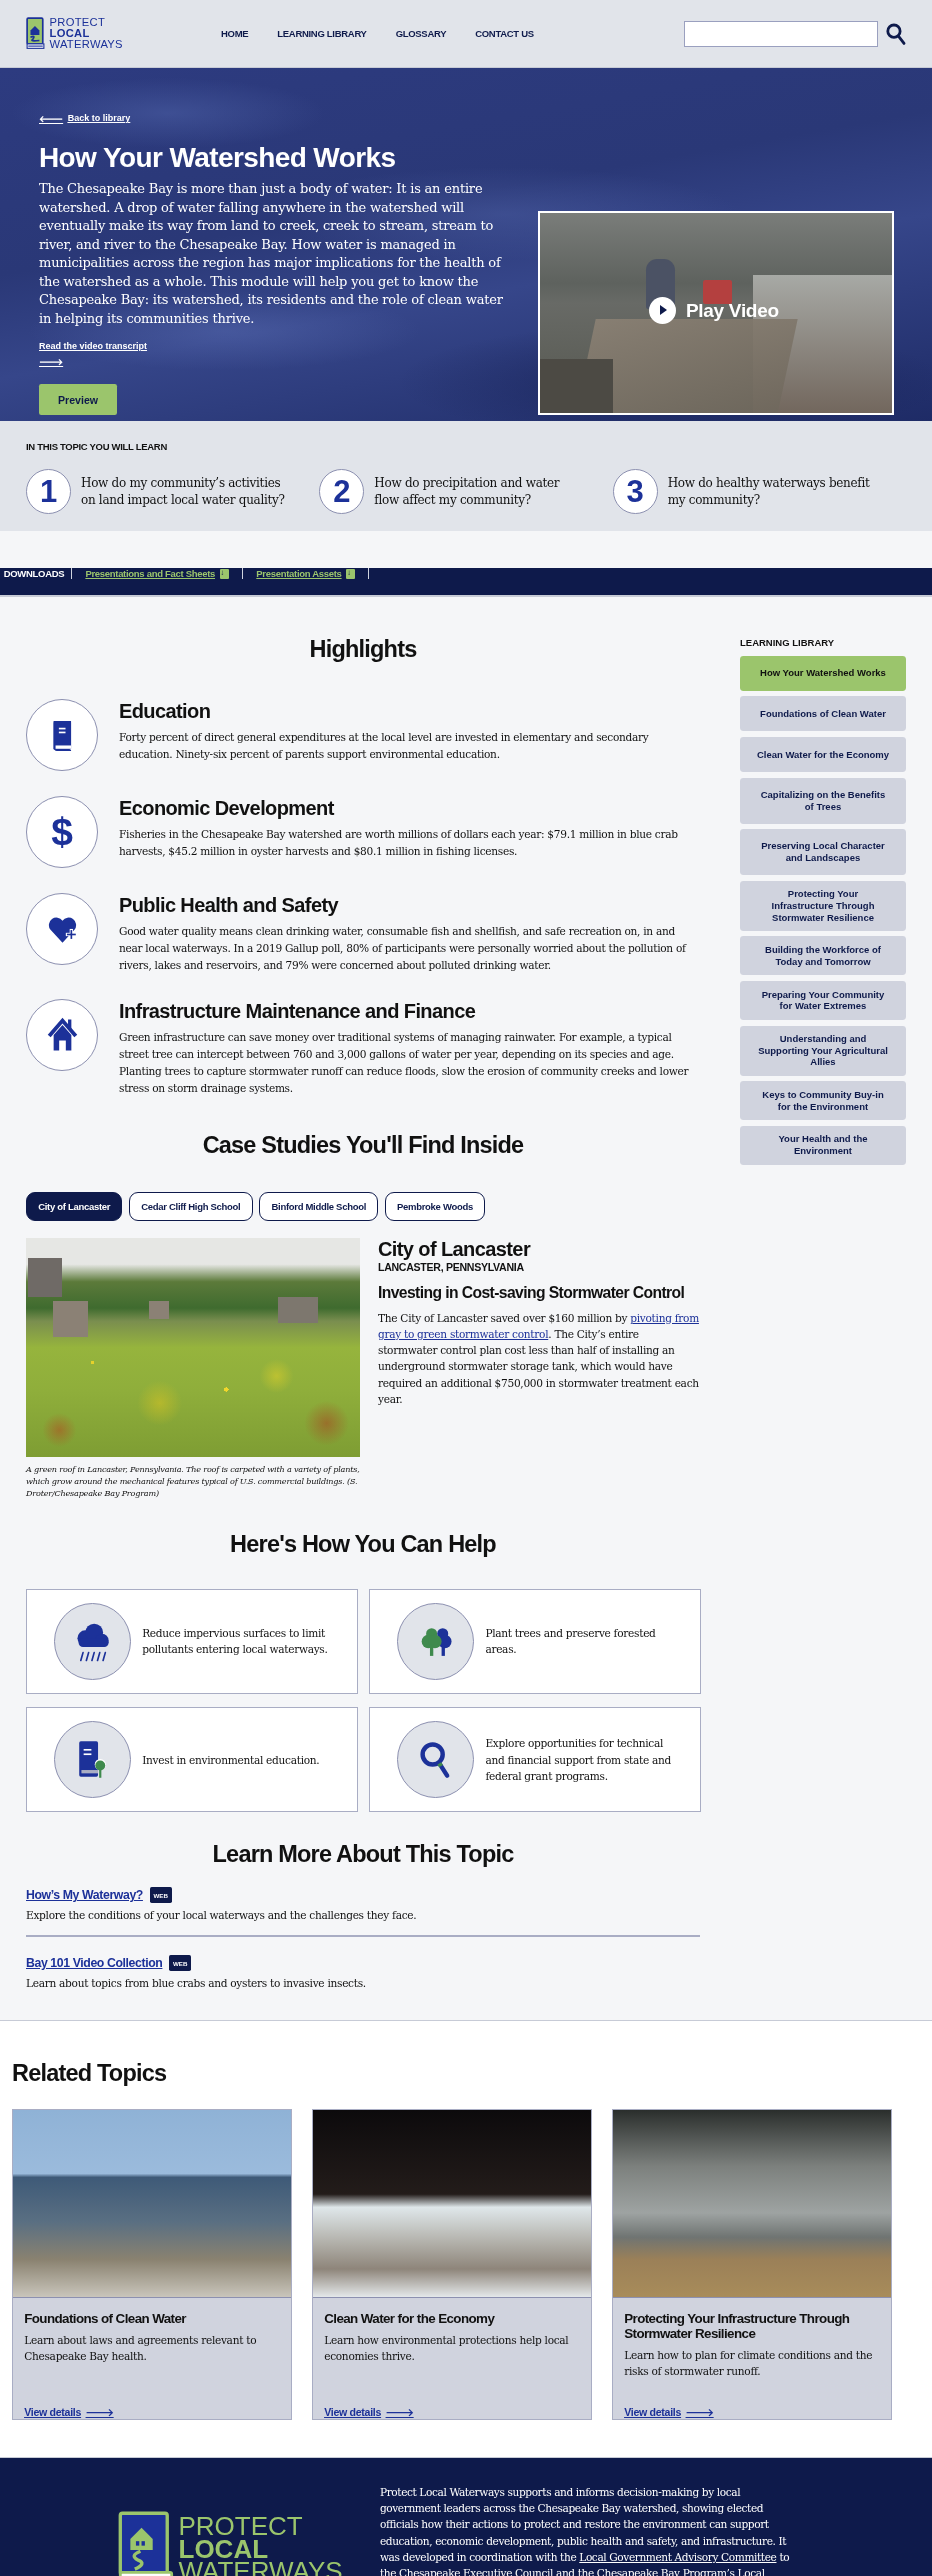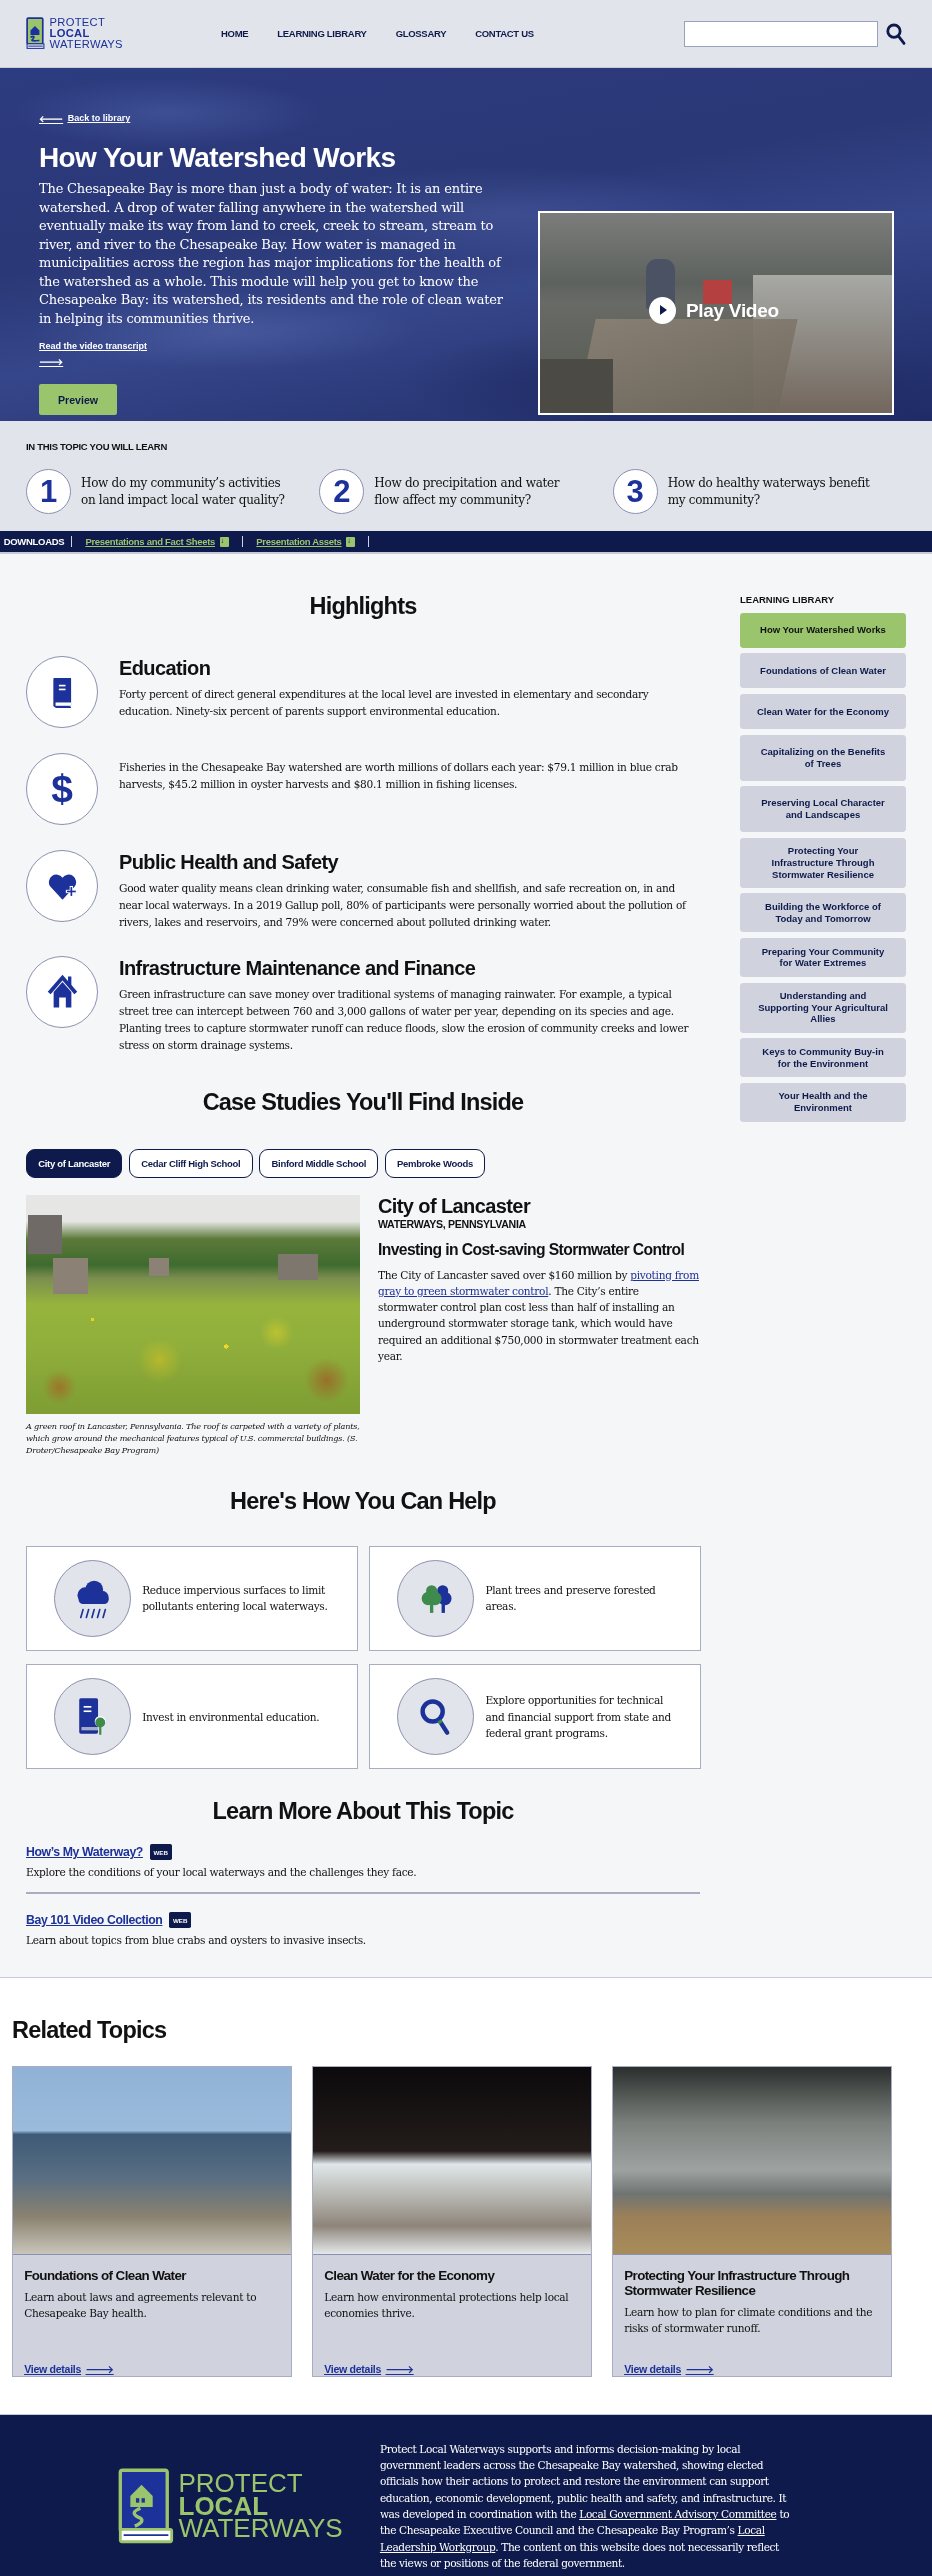--- a/index.html
+++ b/index.html
@@ -49,21 +49,21 @@
 
   
   .learn { background: #e1e4ea; height: 110px; padding: 20px 26px 0; }
   .learn-title { font-family: "Liberation Sans", sans-serif; font-weight: 700; font-size: 9.5px; letter-spacing: -0.3px; }
   .learn-items { display: flex; margin-top: 17px; }
   .learn-item { width: 301px; display: flex; gap: 10px; align-items: center; }
   .num-circle { width: 45px; height: 45px; border-radius: 50%; background: #fff; border: 1.1px solid #8c90b0; display: flex; align-items: center; justify-content: center; color: #1c3199; font-family: "Liberation Sans", sans-serif; font-weight: 700; font-size: 31px; flex: none; }
   .learn-item p { font-size: 12px; line-height: 16.3px; width: 213px; letter-spacing: -0.3px; }
 
   
-  .downloads { background: #0e1a4b; height: 23px; display: flex; align-items: center; border-bottom: 2.2px solid #c7cbd6; }
+  .downloads { background: #0e1a4b; height: 29px; display: flex; align-items: flex-start; border-bottom: 2.2px solid #c7cbd6; margin-top: 37px; }
   .dl-cell { display: flex; align-items: center; padding: 0 13.4px; border-right: 0.6px solid #d0d4e0; font-family: "Liberation Sans", sans-serif; font-weight: 700; font-size: 9.5px; letter-spacing: -0.3px; }
   .dl-label { color: #fff; width: 72px; justify-content: flex-end; padding-right: 6.7px; }
   .dl-link { color: #9bc56c; gap: 4.5px; }
   .dl-link .dlico { width: 9px; height: 10px; background: #9bc56c; border-radius: 1.1px; position: relative; }
   .dl-link .dlico::after { content: "↓"; position: absolute; left: 1.1px; top: -0.6px; color: #0e1a4b; font-size: 7.8px; font-weight: 700; }
 
   
   .main { display: flex; padding: 0 26px; }
   .content { width: 674px; }
   .section-head { display: flex; align-items: center; gap: 11.2px; flex-direction: column; }
@@ -267,20 +267,21 @@
         </div>
       </div>
 
       <div class="hl-item">
         <div class="hl-icon">
           <svg width="22.4" height="39" viewBox="0 0 40 70">
               <text x="20" y="58" text-anchor="middle" font-family="Liberation Sans, sans-serif" font-weight="700" font-size="70" fill="#1c3199">$</text>
             </svg>
         </div>
         <div>
+          <h3>Economic Development</h3>
           <p>Fisheries in the Chesapeake Bay watershed are worth millions of dollars each year: $79.1 million in blue crab harvests, $45.2 million in oyster harvests and $80.1 million in fishing licenses.</p>
         </div>
       </div>
 
       <div class="hl-item">
         <div class="hl-icon">
           <svg width="31" height="31" viewBox="0 0 56 56">
               <path d="M28 52 L6 28 A12 12 0 0 1 28 12 A12 12 0 0 1 50 28 Z" fill="#1c3199"></path>
               <rect x="34" y="34" width="20" height="6" fill="#fff"></rect>
               <rect x="41" y="27" width="6" height="20" fill="#fff"></rect>
@@ -326,21 +327,21 @@
             <div class="house"></div>
             <div class="unit1"></div>
             <div class="unit2"></div>
             <div class="unit3"></div>
             <div class="flowers"></div>
           </div>
           <p class="caption">A green roof in Lancaster, Pennsylvania. The roof is carpeted with a variety of plants, which grow around the mechanical features typical of U.S. commercial buildings. (S. Droter/Chesapeake Bay Program)</p>
         </div>
         <div class="case-text">
           <h3>City of Lancaster</h3>
-          <div class="loc">WATERWAYS, PENNSYLVANIA</div>
+          <div class="loc">LANCASTER, PENNSYLVANIA</div>
           <h4>Investing in Cost-saving Stormwater Control</h4>
           <p><span>The City of Lancaster saved over $160 million by </span><a href="#">pivoting from gray to green stormwater control</a><span>. The City’s entire stormwater control plan cost less than half of installing an underground stormwater storage tank, which would have required an additional $750,000 in stormwater treatment each year.</span></p>
         </div>
       </div>
     </section>
 
     <section class="help">
       <div class="section-head">
         <h2>Here's How You Can Help</h2>
         <div class="rule"></div>

